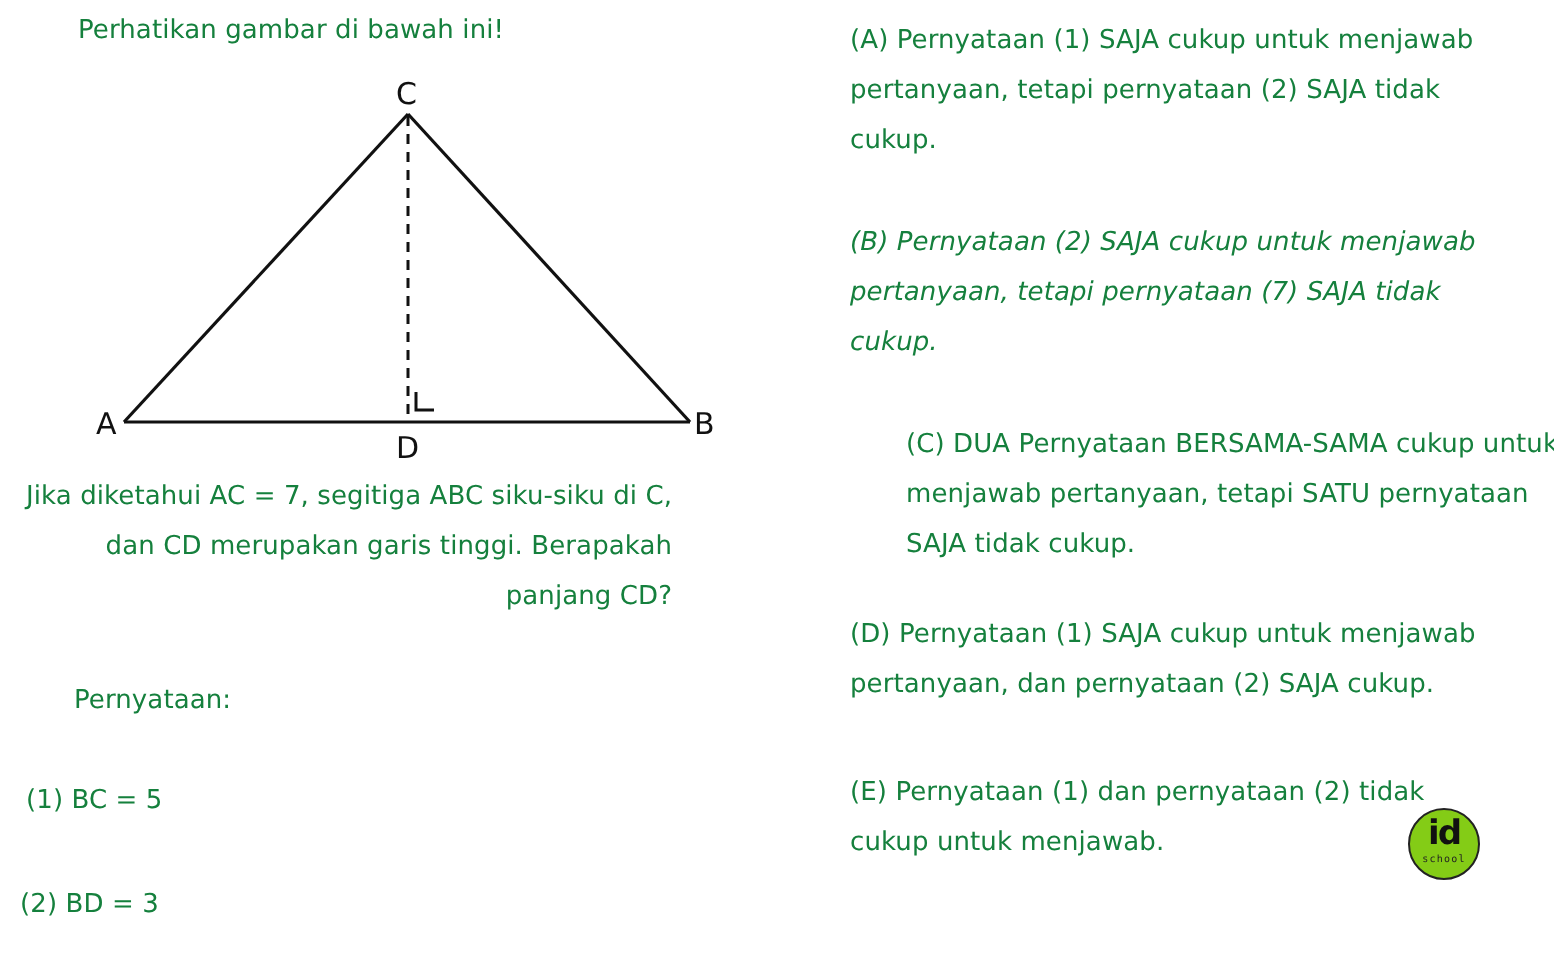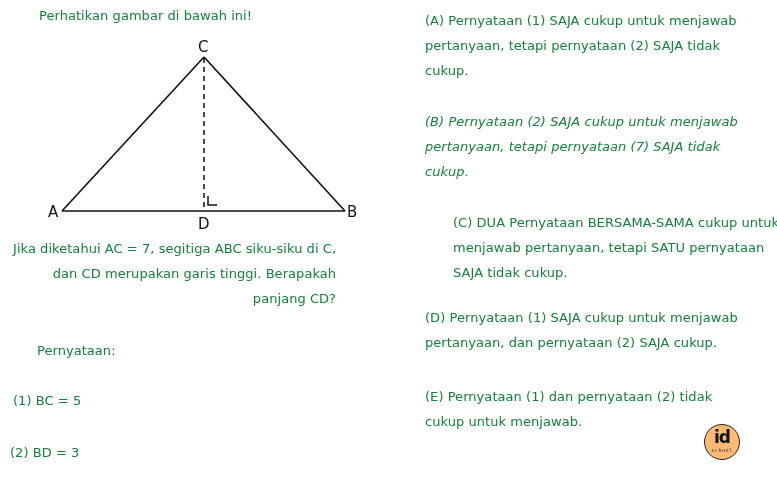--- a/index.html
+++ b/index.html
@@ -64,27 +64,27 @@
     }
     .vertex-label {
       font-family: "DejaVu Sans", sans-serif;
       font-size: 15px;
       fill: #111111;
     }
 
     .logo {
       position: absolute;
       left: 704px;
-      top: 424px;
+      top: 404px;
       width: 36px;
       height: 36px;
       border: 1.5px solid #222;
       border-radius: 50%;
       box-sizing: border-box;
-      background: #fdba74;
+      background: #84cc16;
       text-align: center;
     }
     .logo-main {
       position: absolute;
       left: 0;
       right: 0;
       top: 3px;
       font-family: "DejaVu Sans", sans-serif;
       font-weight: bold;
       font-size: 17px;

